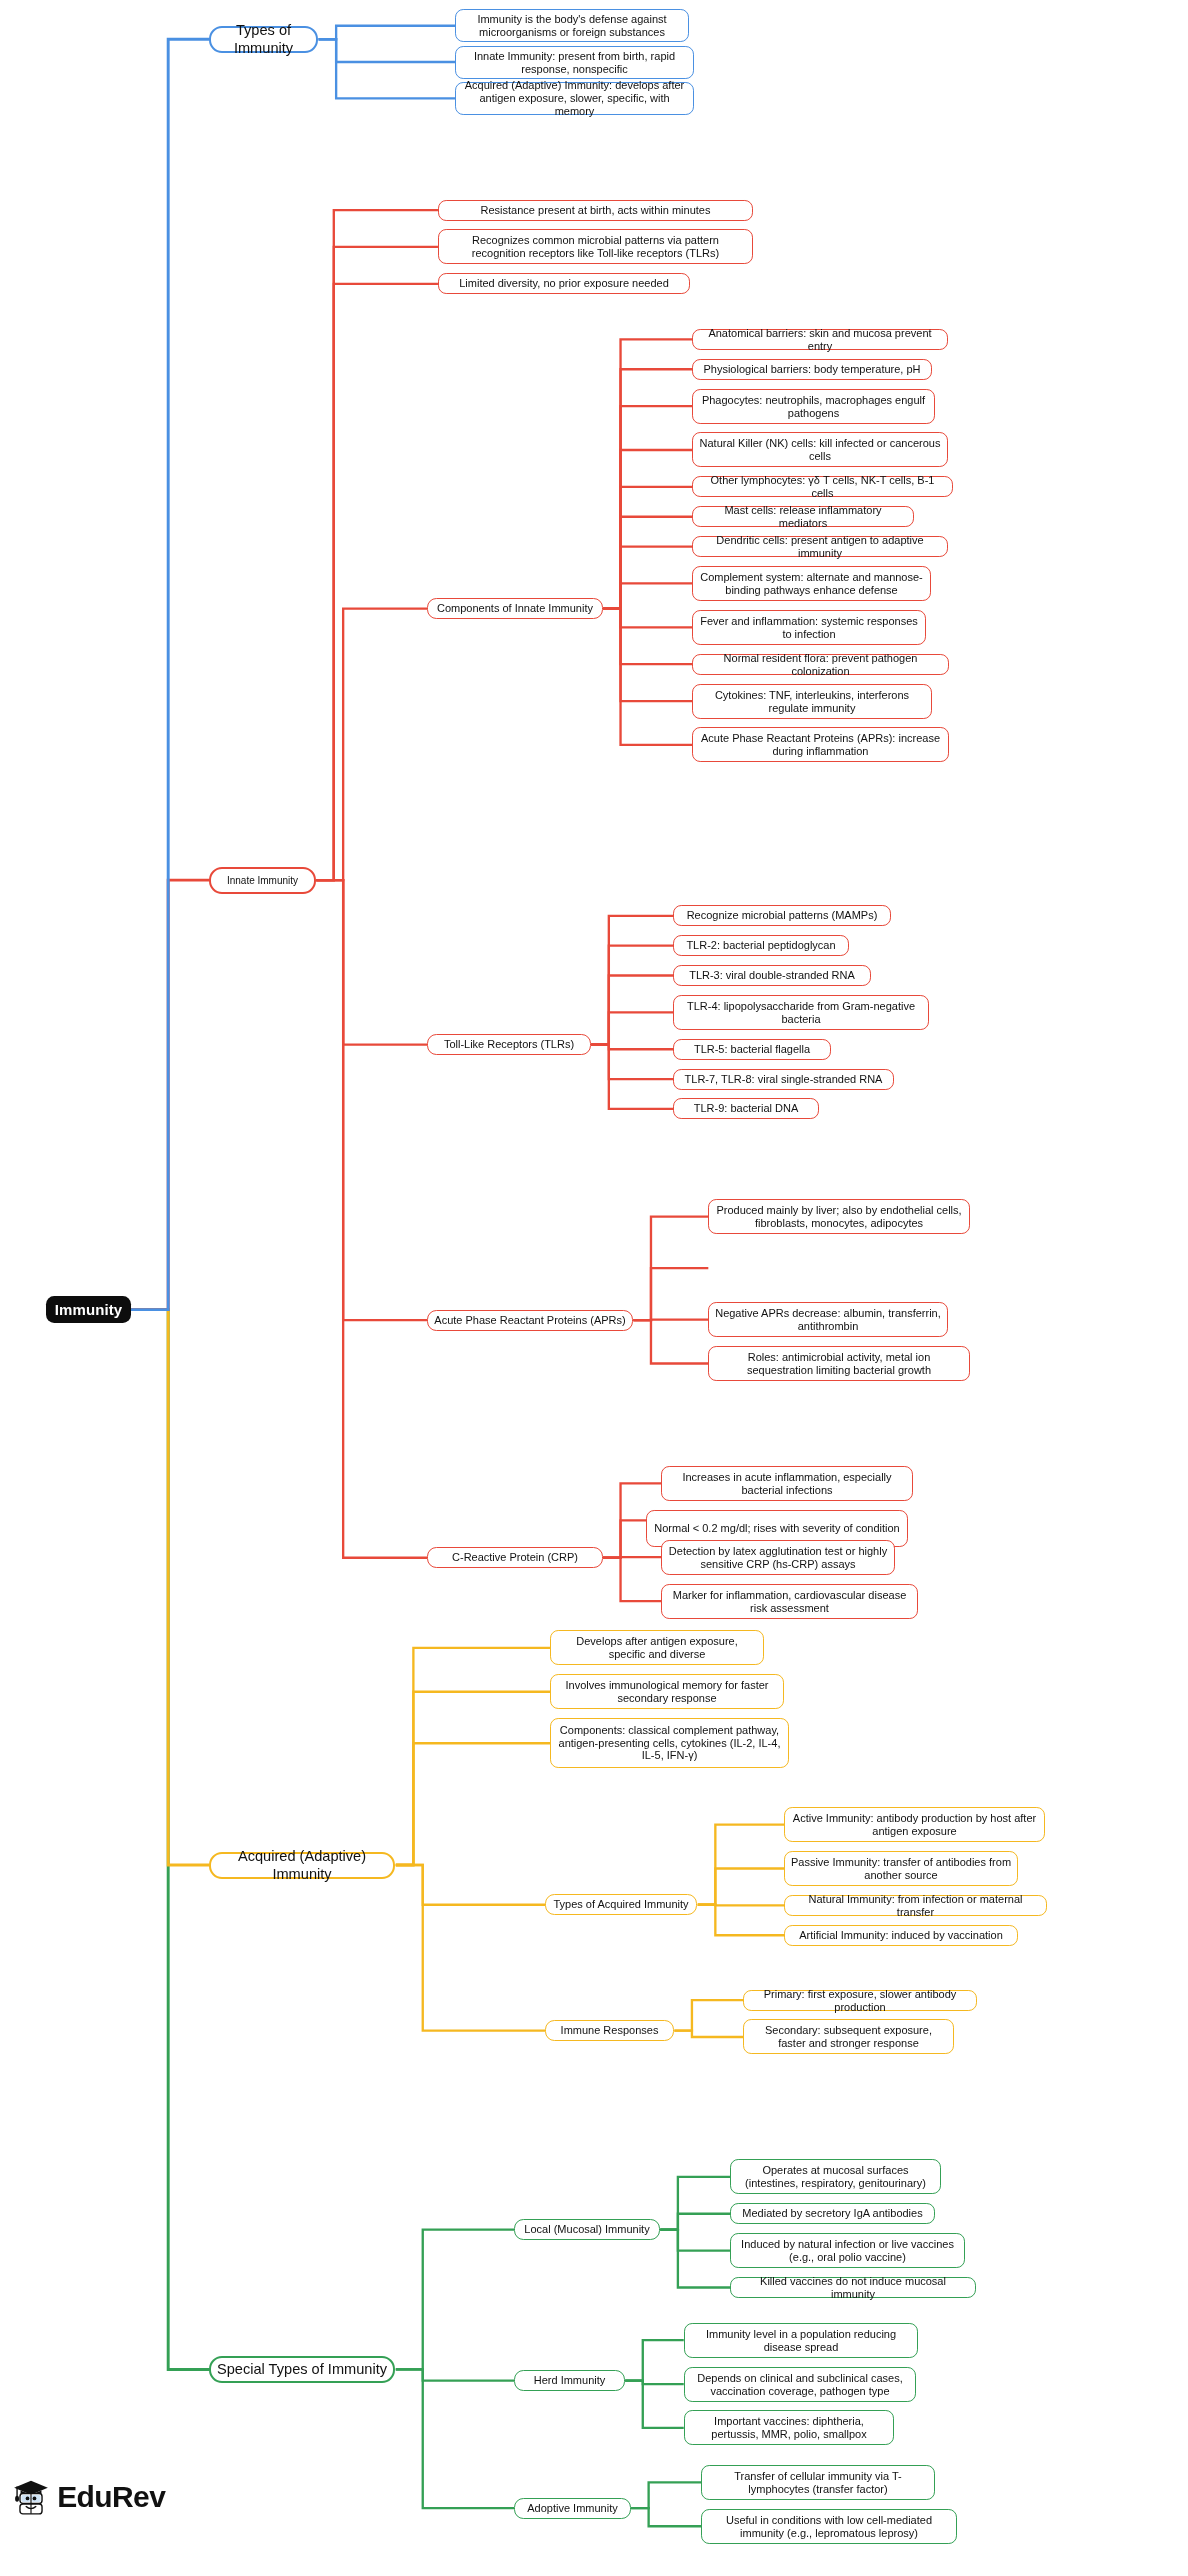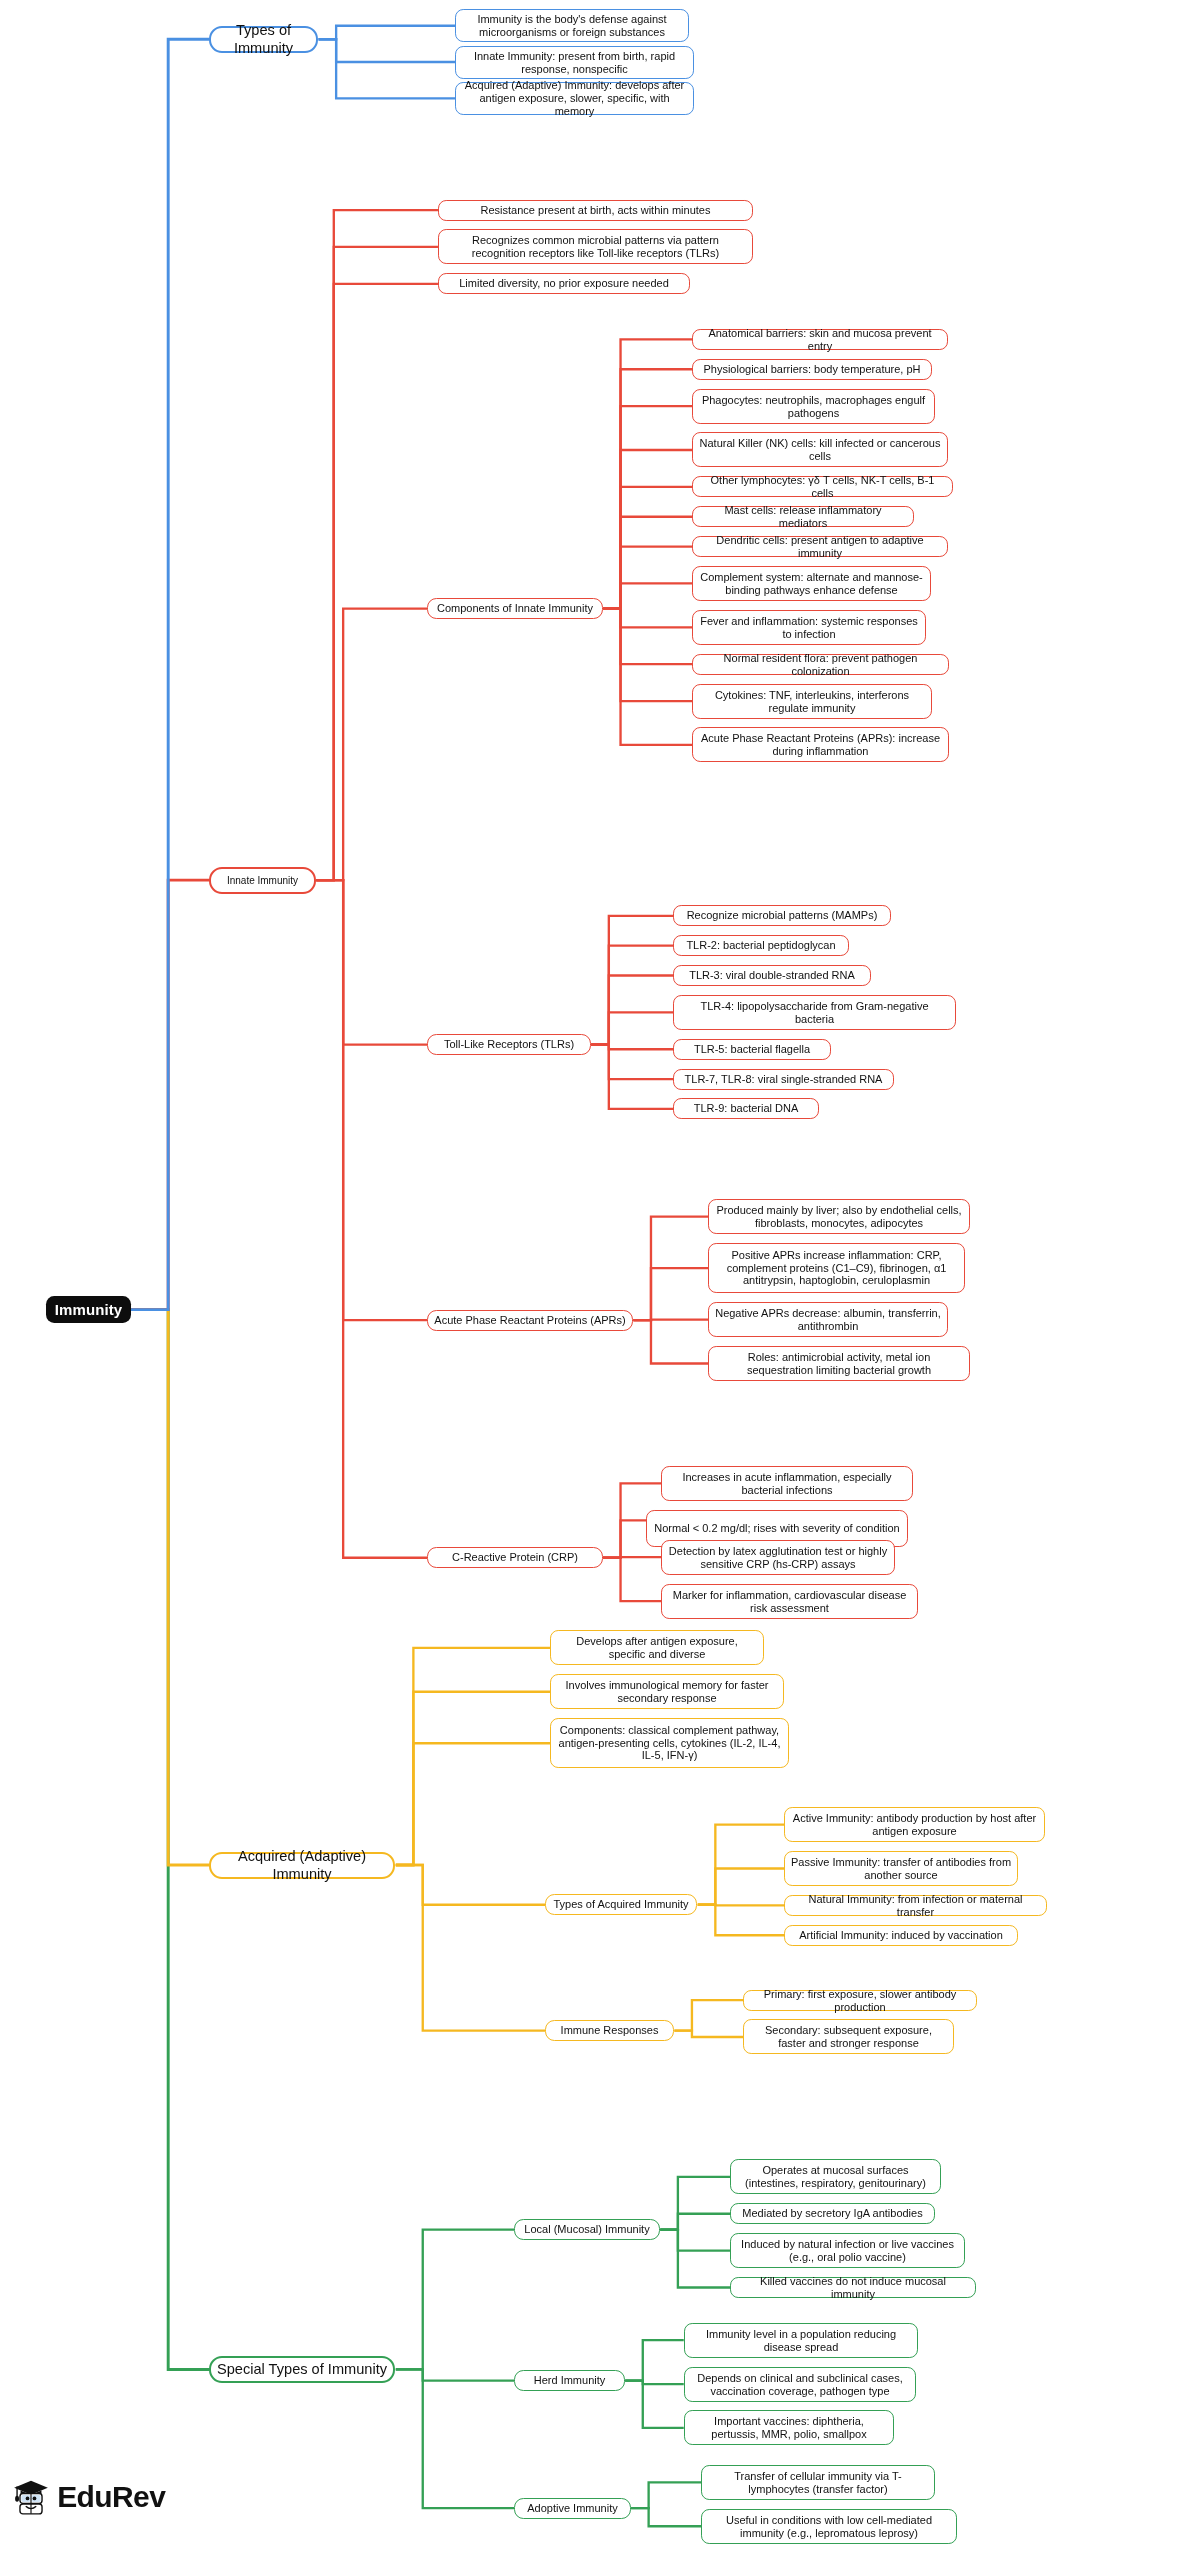--- a/index.html
+++ b/index.html
@@ -238,38 +238,35 @@
     </div>
     <div class="node c-red leaf" style="left: 673px; top: 905px; width: 218px; min-height: 21px; height: 21px;">
       <span>Recognize microbial patterns (MAMPs)</span>
     </div>
     <div class="node c-red leaf" style="left: 673px; top: 935px; width: 176px; min-height: 21px; height: 21px;">
       <span>TLR-2: bacterial peptidoglycan</span>
     </div>
     <div class="node c-red leaf" style="left: 673px; top: 965px; width: 198px; min-height: 21px; height: 21px;">
       <span>TLR-3: viral double-stranded RNA</span>
     </div>
-    <div class="node c-red leaf" style="left: 673px; top: 995px; width: 283px; min-height: 35px; height: 35px;">
+    <div class="node c-red leaf" style="left: 673px; top: 995px; width: 256px; min-height: 35px; height: 35px;">
       <span>TLR-4: lipopolysaccharide from Gram-negative bacteria</span>
     </div>
     <div class="node c-red leaf" style="left: 673px; top: 1039px; width: 158px; min-height: 21px; height: 21px;">
       <span>TLR-5: bacterial flagella</span>
     </div>
     <div class="node c-red leaf" style="left: 673px; top: 1069px; width: 221px; min-height: 21px; height: 21px;">
       <span>TLR-7, TLR-8: viral single-stranded RNA</span>
     </div>
     <div class="node c-red leaf" style="left: 673px; top: 1098px; width: 146px; min-height: 21px; height: 21px;">
       <span>TLR-9: bacterial DNA</span>
     </div>
     <div class="node c-red leaf" style="left: 708px; top: 1199px; width: 262px; min-height: 35px; height: 35px;">
       <span>Produced mainly by liver; also by endothelial cells, fibroblasts, monocytes, adipocytes</span>
     </div>
-    <div class="node c-red leaf" style="left: 708px; top: 1243px; width: 257px; min-height: 50px; height: 50px;">
-      <span>Positive APRs increase inflammation: CRP, complement proteins (C1–C9), fibrinogen, α1 antitrypsin, haptoglobin, ceruloplasmin</span>
-    </div>
     <div class="node c-red leaf" style="left: 708px; top: 1302px; width: 240px; min-height: 35px; height: 35px;">
       <span>Negative APRs decrease: albumin, transferrin, antithrombin</span>
     </div>
     <div class="node c-red leaf" style="left: 708px; top: 1346px; width: 262px; min-height: 35px; height: 35px;">
       <span>Roles: antimicrobial activity, metal ion sequestration limiting bacterial growth</span>
     </div>
     <div class="node c-red leaf" style="left: 661px; top: 1466px; width: 252px; min-height: 35px; height: 35px;">
       <span>Increases in acute inflammation, especially bacterial infections</span>
     </div>
     <div class="node c-red leaf" style="left: 646px; top: 1510px; width: 262px; min-height: 21px; height: 37px;">

